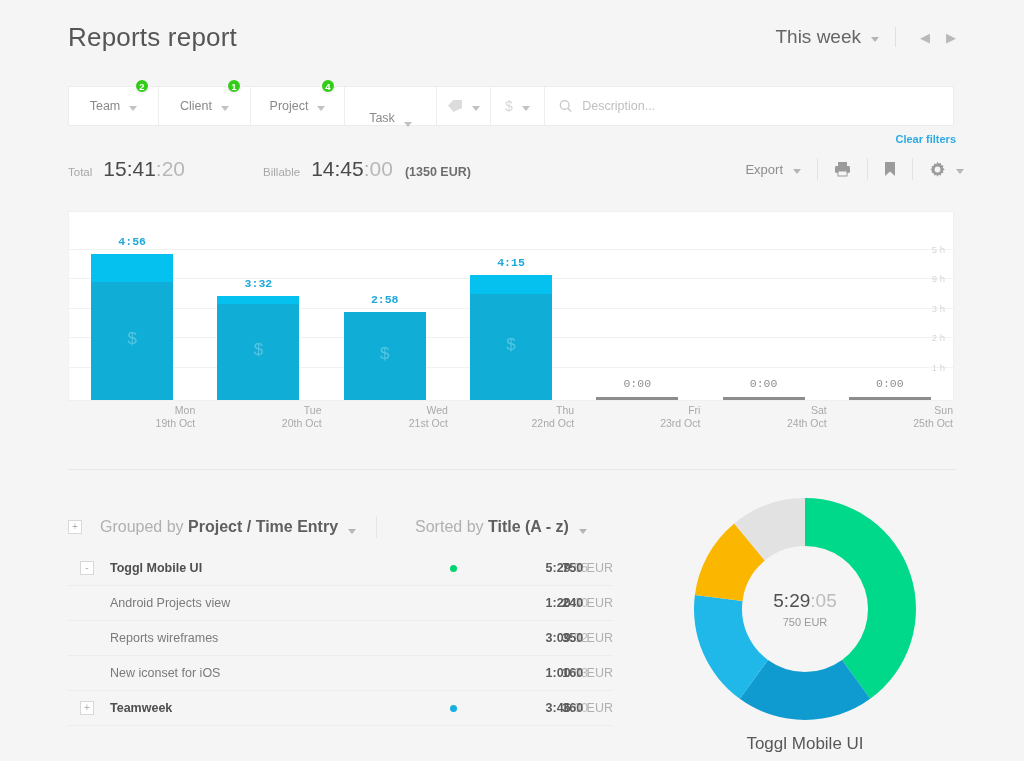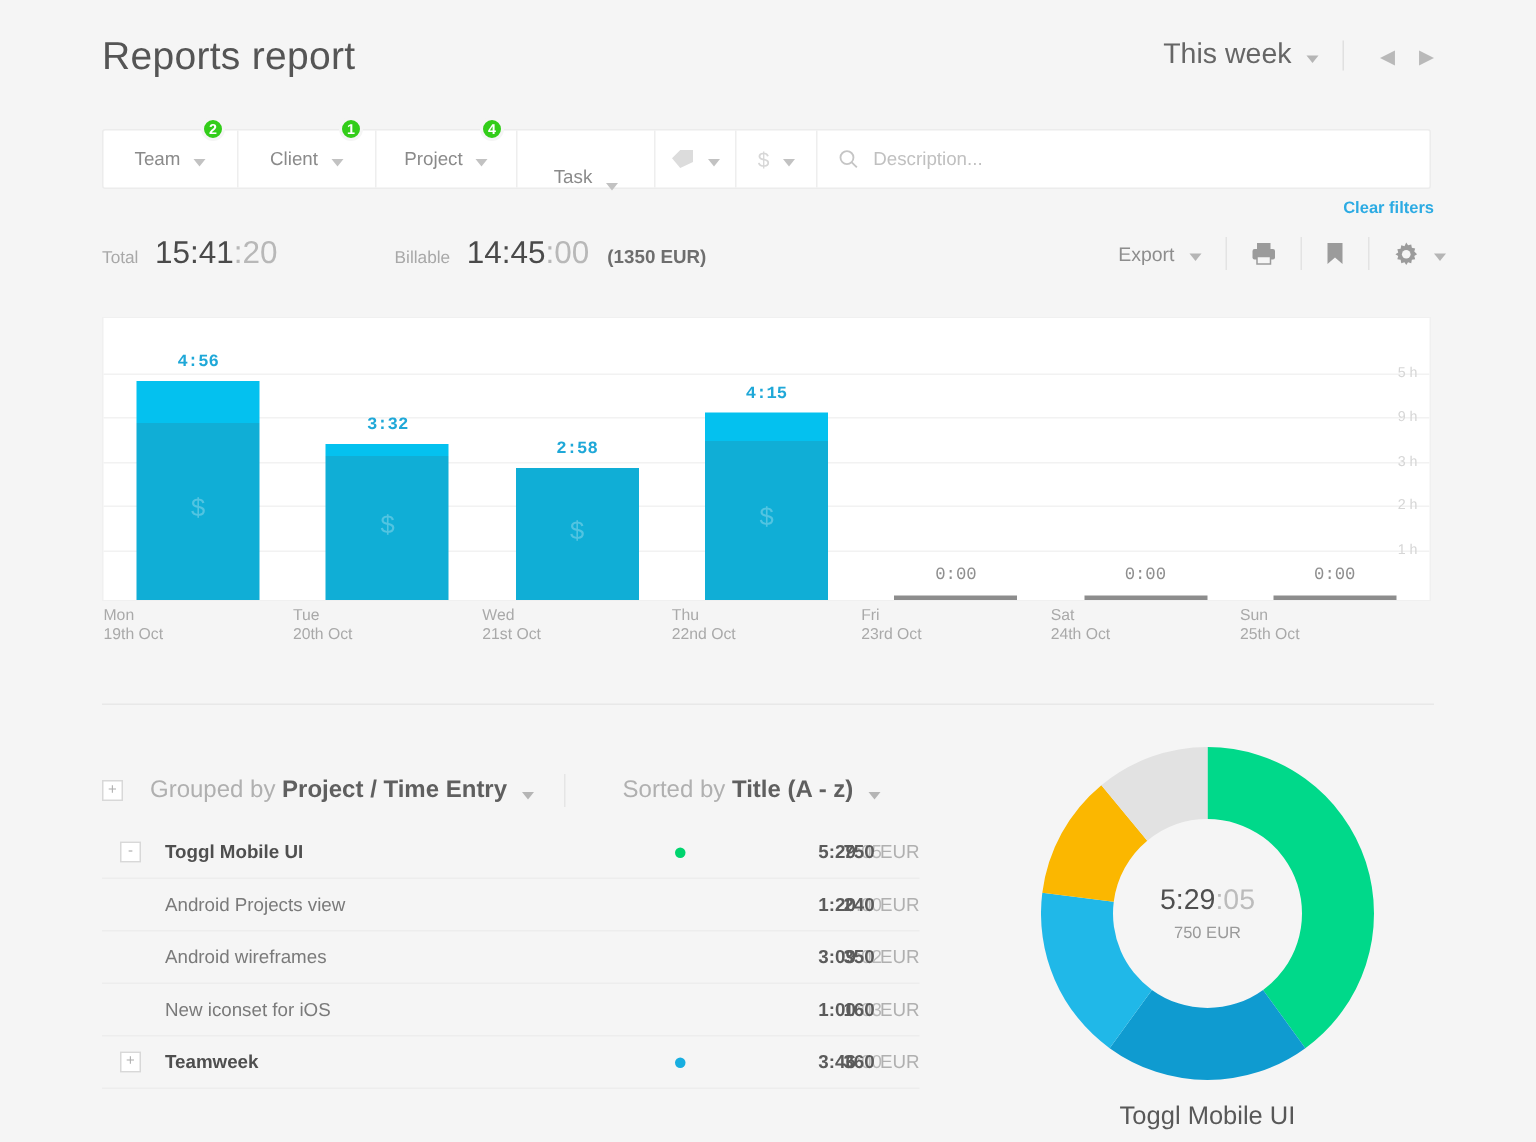--- a/index.html
+++ b/index.html
@@ -99,21 +99,21 @@
   .bar-dollar {
     position: absolute; left: 0; right: 0; text-align: center;
     color: rgba(255,255,255,0.28); font-size: 17px;
   }
   .bar-value {
     position: absolute; left: 0; right: 0; text-align: center;
     font-size: 11.5px; color: #1fa8d8; font-weight: bold; font-family: Liberation Mono, monospace;
   }
   .zero-stub { position: absolute; bottom: 0; height: 3px; background: #8d8d8d; width: 100%; }
   .x-label {
-    position: absolute; top: 404px; text-align: left;
+    position: absolute; top: 404px; text-align: right;
     font-size: 10.5px; color: #a9a9a9; line-height: 13px;
   }
 
   .hr-divider { position: absolute; left: 68px; right: 68px; height: 1px; background: #e8e8e8; }
 
   
   .group-row { position: absolute; left: 68px; top: 516px; display: flex; align-items: center; }
   .expander {
     width: 14px; height: 14px; border: 1px solid #d8d8d8; background: #fff;
     display: flex; align-items: center; justify-content: center;
@@ -336,21 +336,21 @@
         <span class="row-dot" style="background:#00d46e;"></span>
         <div class="row-dur">5:29<span class="sec">:05</span></div>
         <div class="row-amt">750 <span class="cur">EUR</span></div>
       </div>
       <div class="list-row">
         <div class="row-title child">Android Projects view</div>
         <div class="row-dur">1:20<span class="sec">:00</span></div>
         <div class="row-amt">240 <span class="cur">EUR</span></div>
       </div>
       <div class="list-row">
-        <div class="row-title child">Android wireframes</div>
+        <div class="row-title child">Reports wireframes</div>
         <div class="row-dur">3:09<span class="sec">:02</span></div>
         <div class="row-amt">350 <span class="cur">EUR</span></div>
       </div>
       <div class="list-row">
         <div class="row-title child">New iconset for iOS</div>
         <div class="row-dur">1:00<span class="sec">:03</span></div>
         <div class="row-amt">160 <span class="cur">EUR</span></div>
       </div>
       <div class="list-row">
         <div class="expander row-expander">+</div>

